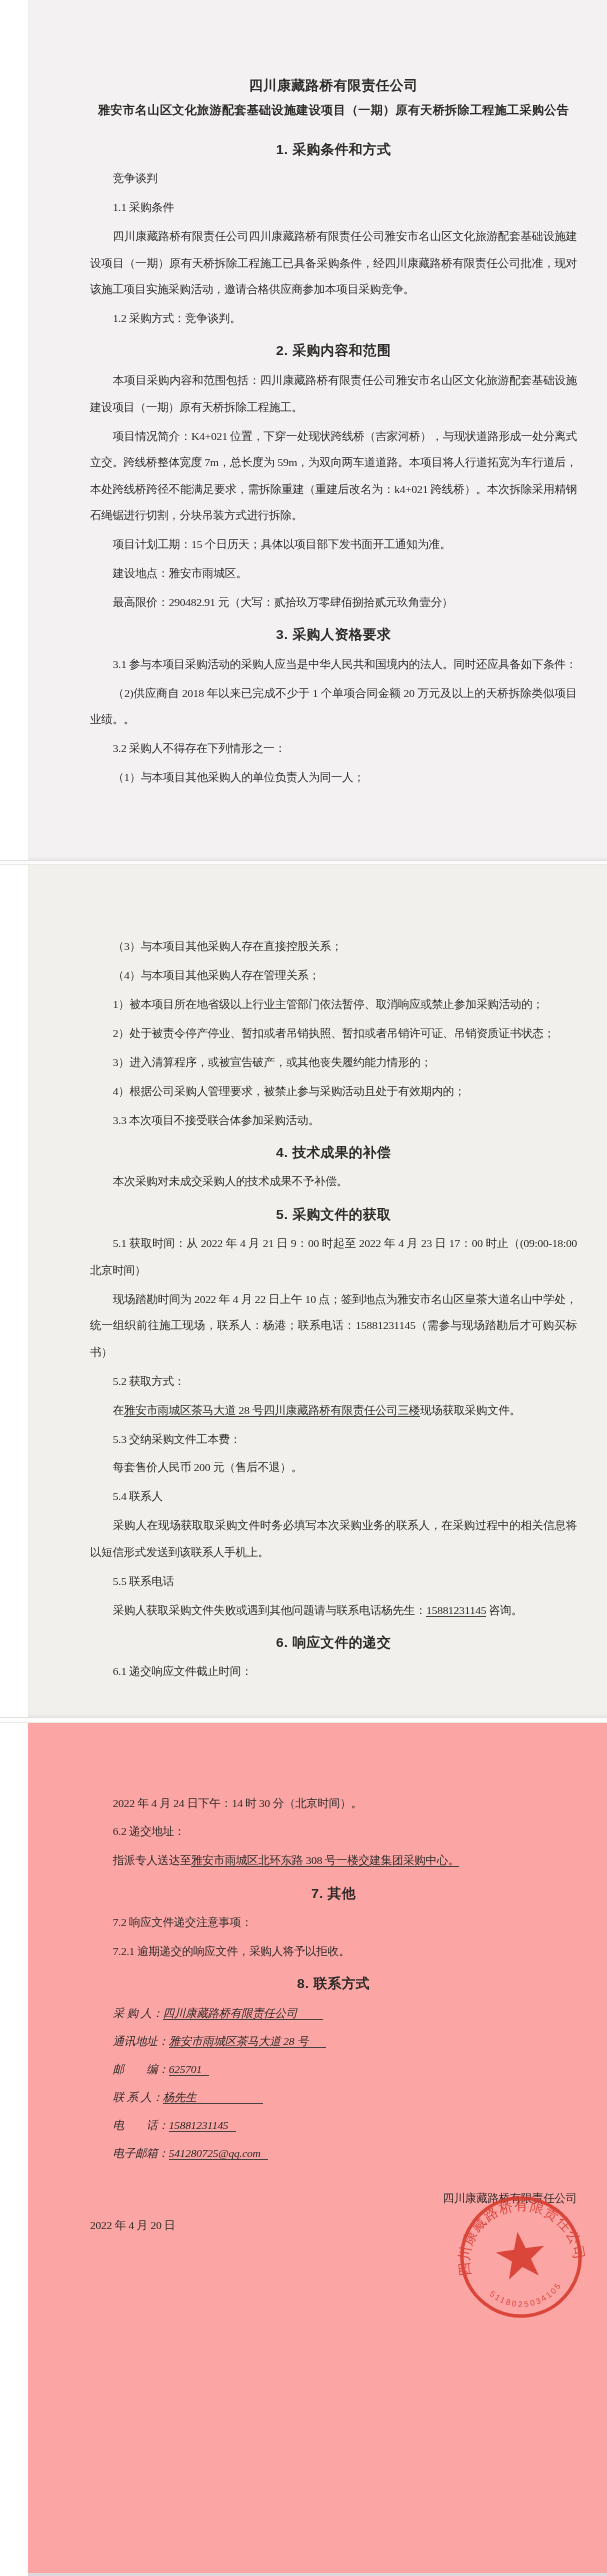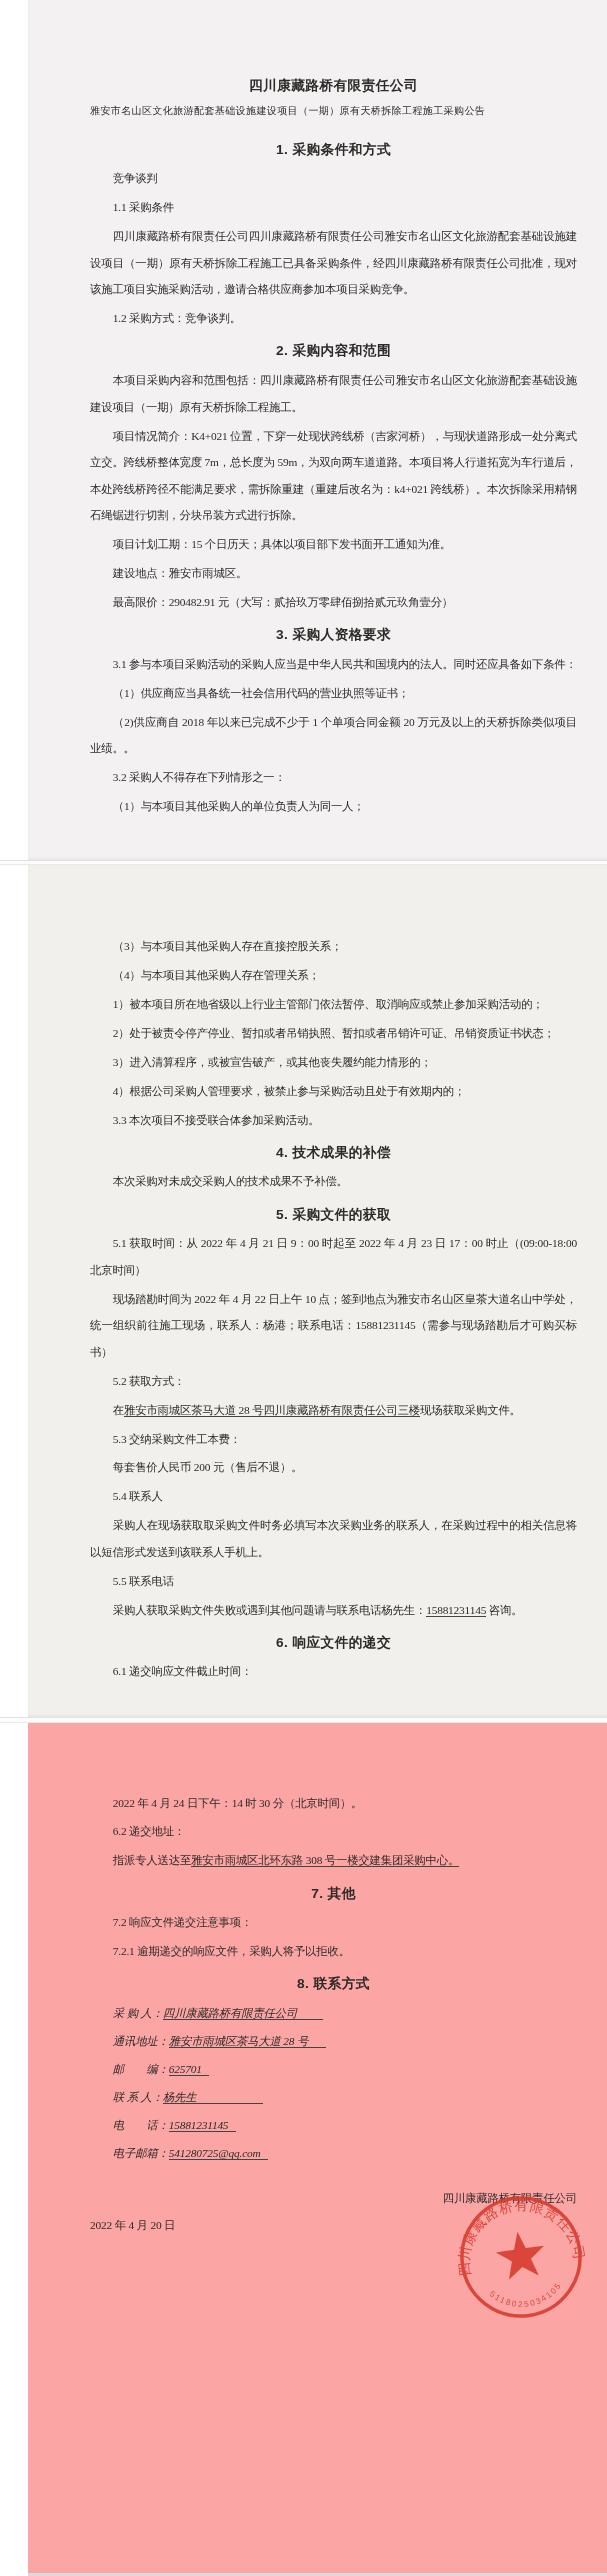--- a/index.html
+++ b/index.html
@@ -40,23 +40,23 @@
     text-indent:2em;
     margin:0 0 2.3px 0;
   }
   .title{
     text-align:center;text-indent:0;
     font-family:"Liberation Sans","DejaVu Sans",sans-serif;
     font-weight:bold;font-size:13.7px;line-height:23px;
     margin:0 0 2.3px 0;letter-spacing:0.4px;
   }
   .subtitle{
-    text-indent:0;
+    text-align:center;text-indent:0;
     font-family:"Liberation Sans","DejaVu Sans",sans-serif;
-    font-weight:normal;font-size:10px;line-height:23.5px;
+    font-weight:bold;font-size:12px;line-height:23.5px;
     margin:0 0 15px 0;letter-spacing:0.4px;
   }
   .h1{
     font-family:"Liberation Sans","DejaVu Sans",sans-serif;
     font-weight:bold;font-size:13.7px;line-height:23px;
     text-indent:0;text-align:center;
     margin:7.6px 0 4.6px 0;letter-spacing:0.4px;
   }
   .u{
     border-bottom:0.8px solid #45423f;
@@ -105,21 +105,20 @@
         <div class="blk p" data-name="paragraph"><span data-name="text-run">四川康藏路桥有限责任公司四川康藏路桥有限责任公司雅安市名山区文化旅游配套基础设施建设项目（一期）原有天桥拆除工程施工已具备采购条件，经四川康藏路桥有限责任公司批准，现对该施工项目实施采购活动，邀请合格供应商参加本项目采购竞争。</span></div>
         <div class="blk p" data-name="paragraph"><span data-name="text-run">1.2 采购方式：竞争谈判。</span></div>
         <div class="blk h1" data-name="section-heading"><span data-name="text-run">2. 采购内容和范围</span></div>
         <div class="blk p" data-name="paragraph"><span data-name="text-run">本项目采购内容和范围包括：四川康藏路桥有限责任公司雅安市名山区文化旅游配套基础设施建设项目（一期）原有天桥拆除工程施工。</span></div>
         <div class="blk p" data-name="paragraph"><span data-name="text-run">项目情况简介：K4+021 位置，下穿一处现状跨线桥（吉家河桥），与现状道路形成一处分离式立交。跨线桥整体宽度 7m，总长度为 59m，为双向两车道道路。本项目将人行道拓宽为车行道后，本处跨线桥跨径不能满足要求，需拆除重建（重建后改名为：k4+021 跨线桥）。本次拆除采用精钢石绳锯进行切割，分块吊装方式进行拆除。</span></div>
         <div class="blk p" data-name="paragraph"><span data-name="text-run">项目计划工期：15 个日历天；具体以项目部下发书面开工通知为准。</span></div>
         <div class="blk p" data-name="paragraph"><span data-name="text-run">建设地点：雅安市雨城区。</span></div>
         <div class="blk p" data-name="paragraph"><span data-name="text-run">最高限价：290482.91 元（大写：贰拾玖万零肆佰捌拾贰元玖角壹分）</span></div>
         <div class="blk h1" data-name="section-heading"><span data-name="text-run">3. 采购人资格要求</span></div>
         <div class="blk p" data-name="paragraph"><span data-name="text-run">3.1 参与本项目采购活动的采购人应当是中华人民共和国境内的法人。同时还应具备如下条件：</span></div>
-        <div class="blk p" data-name="paragraph"><span data-name="text-run">（1）供应商应当具备统一社会信用代码的营业执照等证书；</span></div>
         <div class="blk p" data-name="paragraph"><span data-name="text-run">（2)供应商自 2018 年以来已完成不少于 1 个单项合同金额 20 万元及以上的天桥拆除类似项目业绩。。</span></div>
         <div class="blk p" data-name="paragraph"><span data-name="text-run">3.2 采购人不得存在下列情形之一：</span></div>
         <div class="blk p" data-name="paragraph"><span data-name="text-run">（1）与本项目其他采购人的单位负责人为同一人；</span></div>
       </div>
   </section>
 
   <div class="page-gap" data-name="page-seam"></div>
 
   <section class="page page-2" data-name="page-2">
     <div class="content" data-name="page-2-content">

